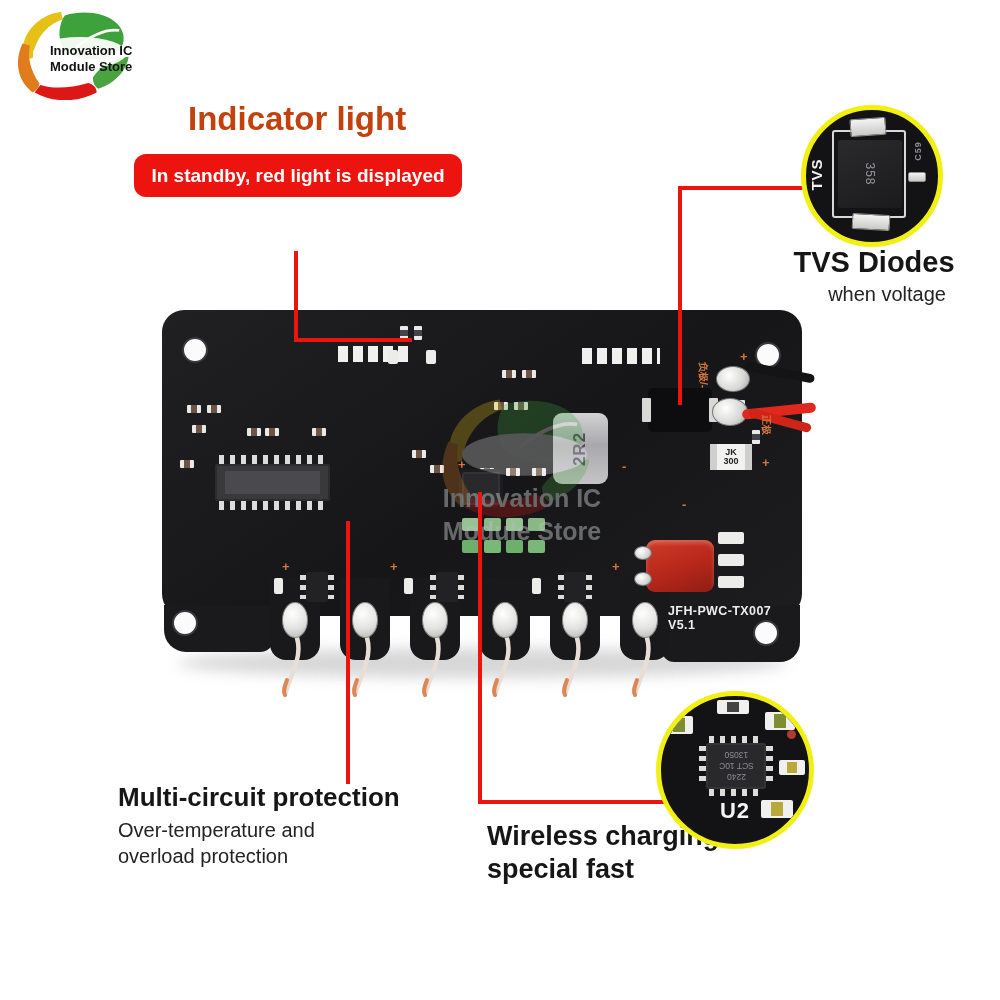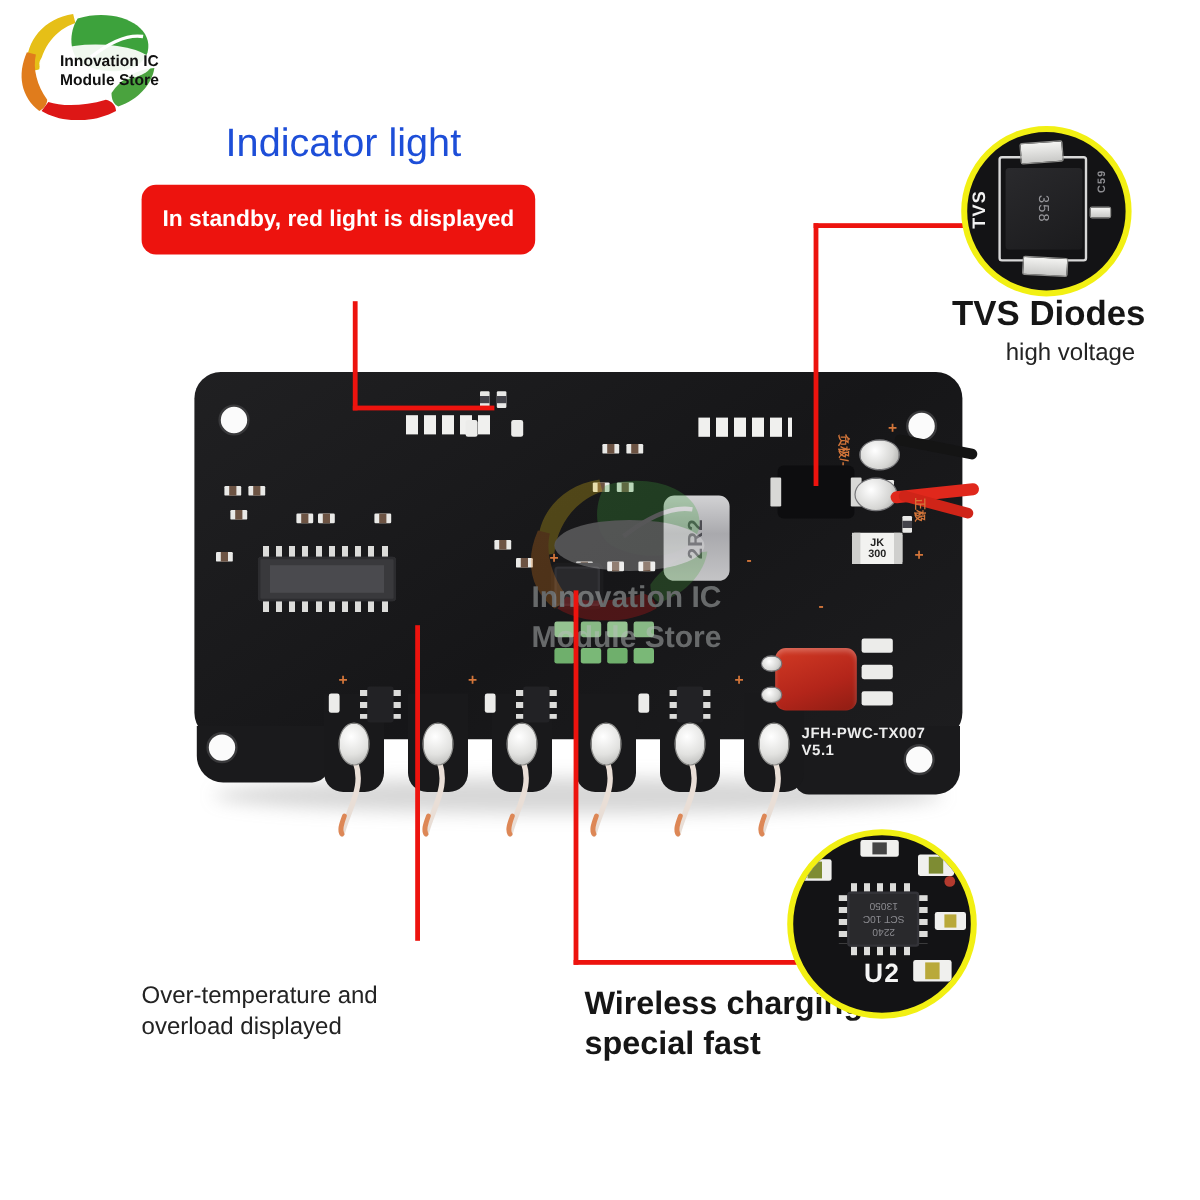--- a/index.html
+++ b/index.html
@@ -1,20 +1,20 @@
 <!DOCTYPE html>
 <html><head>
 <meta charset="utf-8">
 <style>
   html,body{margin:0;padding:0;background:#fff;}
   .page{position:relative;width:1000px;height:1000px;background:#ffffff;overflow:hidden;
         font-family:"Liberation Sans",sans-serif;color:#1a1a1a;}
 
   
-  .ind-title{position:absolute;left:188px;top:100px;font-size:33px;font-weight:400;color:#1d4ed8;}
+  .ind-title{position:absolute;left:188px;top:100px;font-size:33px;font-weight:700;color:#c2410c;}
   .callout{position:absolute;background:#ed130e;color:#fff;font-weight:bold;font-size:19px;
            border-radius:12px;display:flex;align-items:center;justify-content:center;text-align:center;}
   .rline{position:absolute;background:#ed130e;z-index:6;}
   .sec-title{position:absolute;font-weight:600;color:#161616;}
   .sec-desc{position:absolute;font-weight:400;color:#232323;font-size:20px;line-height:1.28;}
 
   
   .logo{position:absolute;left:10px;top:6px;width:132px;height:94px;}
   .logo-text{position:absolute;left:40px;top:37px;font-size:13px;line-height:1.25;font-weight:bold;color:#111;}
   .wm{position:absolute;left:372px;top:400px;width:320px;height:230px;z-index:2;opacity:.5;pointer-events:none;}
@@ -105,42 +105,42 @@
         <ellipse cx="74" cy="50" rx="50" ry="17" fill="rgba(255,255,255,0.92)"></ellipse>
       </g>
     </svg>
     <div class="logo-text">
       <div>Innovation IC</div>
       <div>Module Store</div>
     </div>
   </div>
 
   <div class="ind-title">Indicator light</div>
-  <div class="callout" style="left:118px;top:154px;width:328px;height:58px;">In standby, red light is displayed</div>
+  <div class="callout" style="left:134px;top:154px;width:328px;height:43px;">In standby, red light is displayed</div>
   <div class="rline" style="left:294px;top:251px;width:4px;height:91px;"></div>
   <div class="rline" style="left:294px;top:338px;width:118px;height:4px;"></div>
 
   <div class="rline" style="left:678px;top:186px;width:127px;height:4px;"></div>
   <div class="rline" style="left:678px;top:186px;width:4px;height:219px;"></div>
 
   <div class="inset tvs-inset">
     <div class="silkbox"></div>
     <div class="mpad" style="left:44px;top:8px;width:36px;height:18px;transform:rotate(-4deg);"></div>
     <div class="mpad" style="left:46px;top:104px;width:38px;height:16px;transform:rotate(3deg);"></div>
     <div class="mpad" style="left:102px;top:62px;width:18px;height:10px;"></div>
     <div class="dbody">
       <span>358</span>
     </div>
     <div class="vtext" style="left:-6px;top:56px;font-size:15px;transform:rotate(-90deg);">TVS</div>
     <div class="vtext" style="left:102px;top:36px;font-size:9px;color:#8e8e92;transform:rotate(-90deg);">C59</div>
   </div>
 
   <div class="sec-title" style="left:744px;top:246px;width:260px;text-align:center;font-size:29px;">TVS Diodes</div>
   <div class="sec-desc" style="left:680px;top:282px;width:266px;text-align:right;">
-    <div>high voltage</div>
+    <div>when voltage</div>
   </div>
 
   <div class="board-shadow"></div>
 
   <div class="board">
     <div class="bmain"></div>
     <div class="bext" style="left:2px;top:295px;width:110px;height:47px;border-radius:0 0 14px 22px;"></div>
     <div class="bext" style="left:500px;top:295px;width:138px;height:57px;border-radius:0 0 20px 12px;"></div>
     <div class="tab" style="left:108px;"></div>
     <div class="tab" style="left:178px;"></div>
@@ -288,23 +288,24 @@
     <svg width="175" height="125" viewBox="0 0 140 100" style="position:absolute;left:60px;top:-8px;opacity:.55;">
       <use href="#logo-leaves"></use>
     </svg>
     <div class="wm-text">
       <div>Innovation IC</div>
       <div>Module Store</div>
     </div>
   </div>
 
   <div class="rline" style="left:346px;top:521px;width:4px;height:263px;"></div>
+  <div class="sec-title" style="left:118px;top:782px;font-size:26px;">Multi-circuit protection</div>
   <div class="sec-desc" style="left:118px;top:818px;width:320px;">
     <div>Over-temperature and</div>
-    <div>overload displayed</div>
+    <div>overload protection</div>
   </div>
 
   <div class="rline" style="left:478px;top:492px;width:4px;height:312px;"></div>
   <div class="rline" style="left:478px;top:800px;width:190px;height:4px;"></div>
 
   <div class="inset u2-inset">
     <div class="rcomp" style="left:4px;top:20px;width:28px;height:18px;">
         <i></i>
       </div>
     <div class="rcomp" style="left:56px;top:4px;width:32px;height:14px;">

